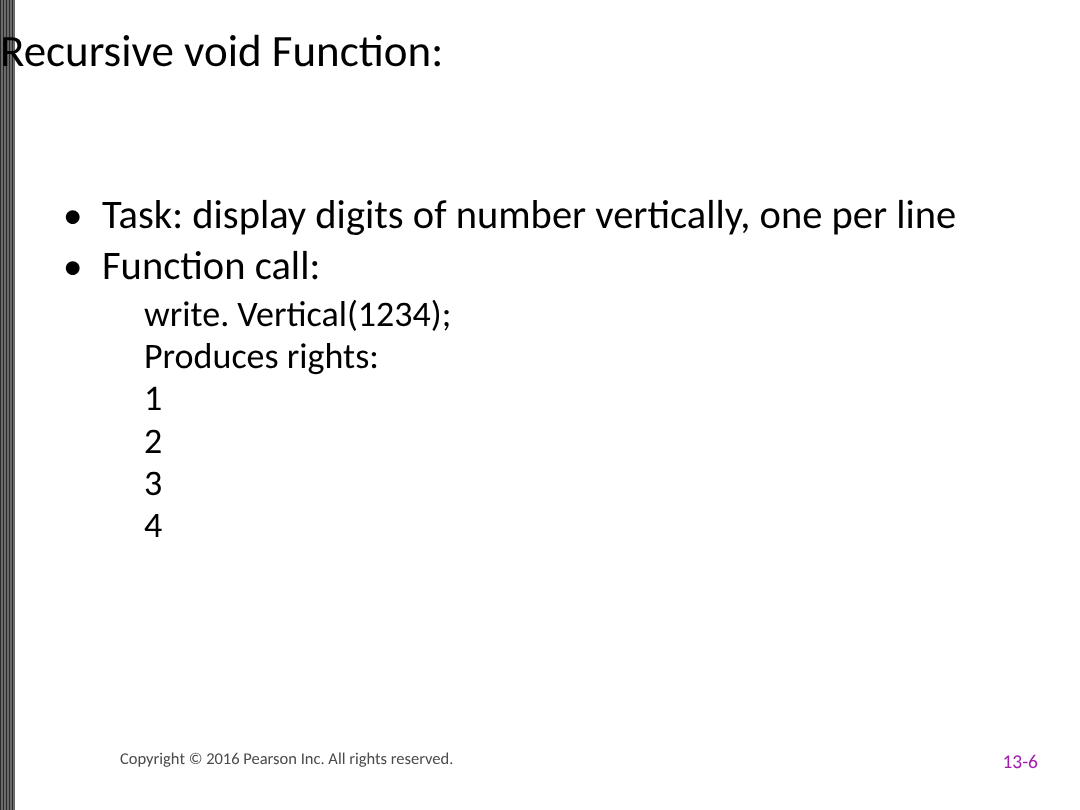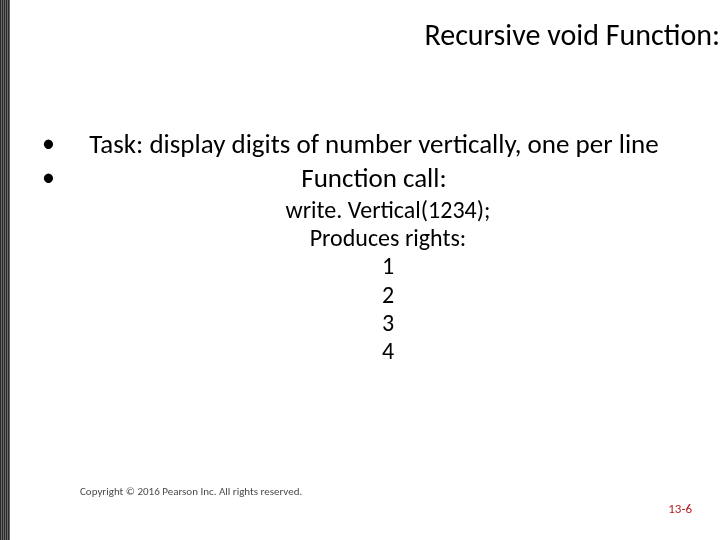--- a/index.html
+++ b/index.html
@@ -30,21 +30,21 @@
       #2a2a2a 0px, #2a2a2a 1px,
       #6a6a6a 1px, #6a6a6a 2px
     );
     background-color: #3a3a3a;
   }
   .title {
     position: absolute;
     top: 18px;
     left: 0;
     width: 720px;
-    text-align: right;
+    text-align: left;
     font-size: 30px;
     line-height: 1.15;
     font-weight: 400;
     color: #000;
   }
   .body {
     position: absolute;
     top: 128px;
     left: 40px;
     right: 40px;
@@ -53,53 +53,51 @@
   }
   ul.bullets {
     list-style: none;
     margin: 0;
     padding: 0;
   }
   ul.bullets > li {
     position: relative;
     padding-left: 28px;
     margin-bottom: 2px;
-    text-align: center;
   }
   ul.bullets > li::before {
     content: "•";
     position: absolute;
     left: 2px;
     top: 0;
     font-size: 26px;
     line-height: 1.18;
   }
   .sub {
     margin-top: 2px;
     margin-left: 56px;
     font-size: 24px;
     line-height: 1.18;
   }
   .sub div {
     margin: 0;
-    text-align: center;
   }
   .footer-left {
     position: absolute;
-    bottom: 42px;
+    bottom: 28px;
     left: 80px;
     font-size: 11px;
     color: #4a4a4a;
   }
   .footer-right {
     position: absolute;
     bottom: 24px;
     right: 28px;
     font-size: 13px;
-    color: #b91c1c;
+    color: #a21caf;
   }
 </style>
 </head>
 <body>
 
 <div class="slide">
   <div class="left-stripe"></div>
 
   <div class="title">
     <div>Recursive void Function:</div>

